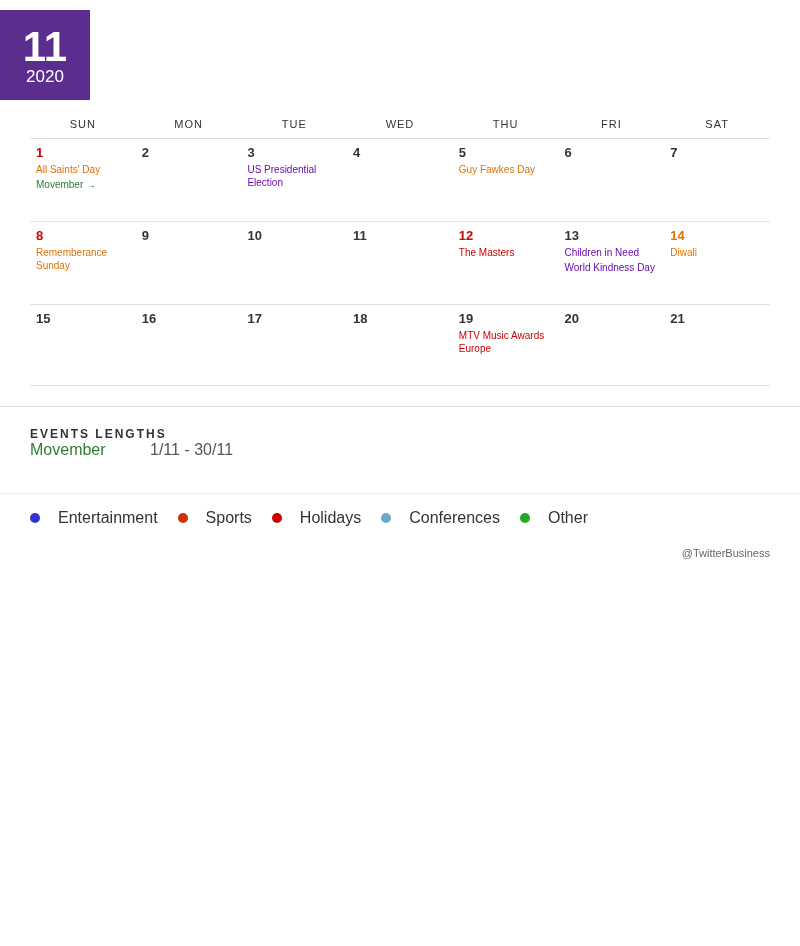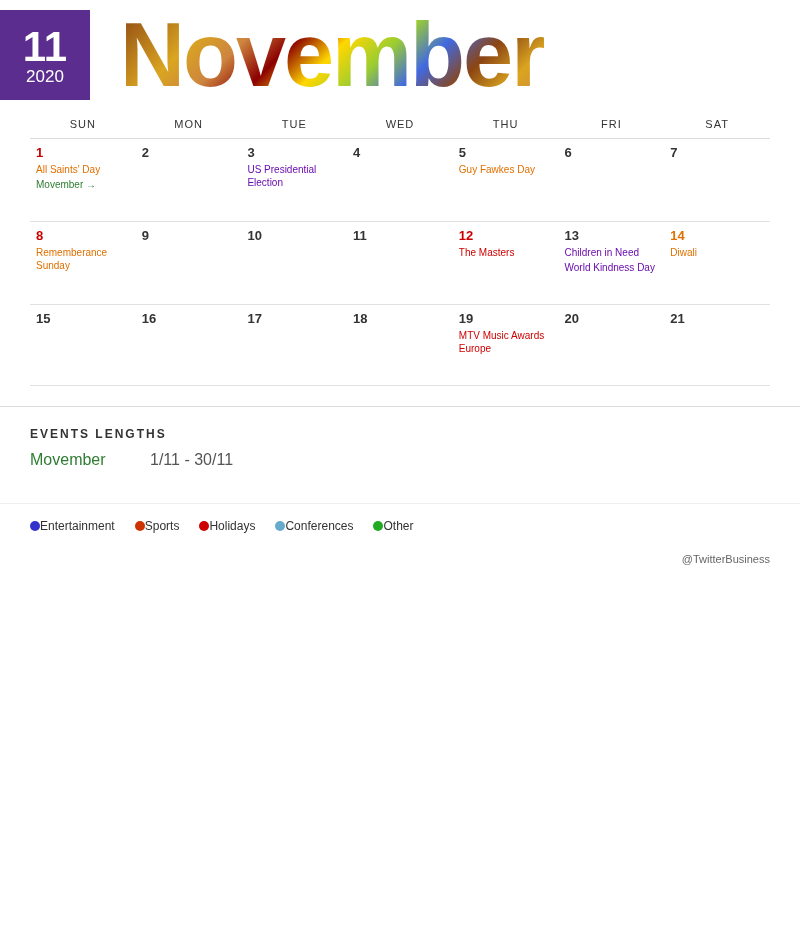--- a/index.html
+++ b/index.html
@@ -63,54 +63,53 @@
     .day-number.default { color: #333; }
 
     .event { font-size: 10px; margin-top: 2px; line-height: 1.3; }
     .event.red { color: #cc0000; }
     .event.orange { color: #e07000; }
     .event.purple { color: #6a0dad; }
     .event.green { color: #2e7d32; }
 
     
     .events-lengths { padding: 20px 30px 10px 30px; border-top: 1px solid #ddd; margin-top: 20px; }
-    .events-lengths-title { font-size: 12px; letter-spacing: 2px; font-weight: bold; color: #333; margin-bottom: 10px; }
+    .events-lengths-title { font-size: 12px; letter-spacing: 2px; font-weight: bold; color: #333; margin-bottom: 0; }
     .events-lengths-row { display: flex; font-size: 16px; color: #333; margin-bottom: 4px; }
     .events-lengths-row .evt-name { color: #2e7d32; width: 120px; }
     .events-lengths-row .evt-dates { color: #555; }
 
     
     .legend {
       display: flex;
       align-items: center;
       gap: 20px;
       padding: 15px 30px;
       margin-top: 20px;
       border-top: 1px solid #eee;
     }
-    .legend-item { display: flex; align-items: center; gap: 0; font-size: 12px; color: #333; }
+    .legend-item { display: flex; align-items: center; gap: 18px; font-size: 16px; color: #333; }
     .legend-dot { width: 10px; height: 10px; border-radius: 50%; }
     .dot-entertainment { background: #3333cc; }
     .dot-sports { background: #cc3300; }
     .dot-holidays { background: #cc0000; }
     .dot-conferences { background: #66aacc; }
     .dot-other { background: #22aa22; }
 
     
     .footer { text-align: right; padding: 5px 30px 10px; font-size: 11px; color: #666; }
   </style>
 </head>
 <body>
 
 <div class="header">
   <div class="month-badge">
     <span>11</span>
     <span class="year">2020</span>
   </div>
-  <div class="month-title">November</div>
 </div>
 
 <div class="calendar">
   <table class="calendar-grid">
     <thead>
       <tr id="weekday-header">
           <th>SUN</th>
           <th>MON</th>
           <th>TUE</th>
           <th>WED</th>

